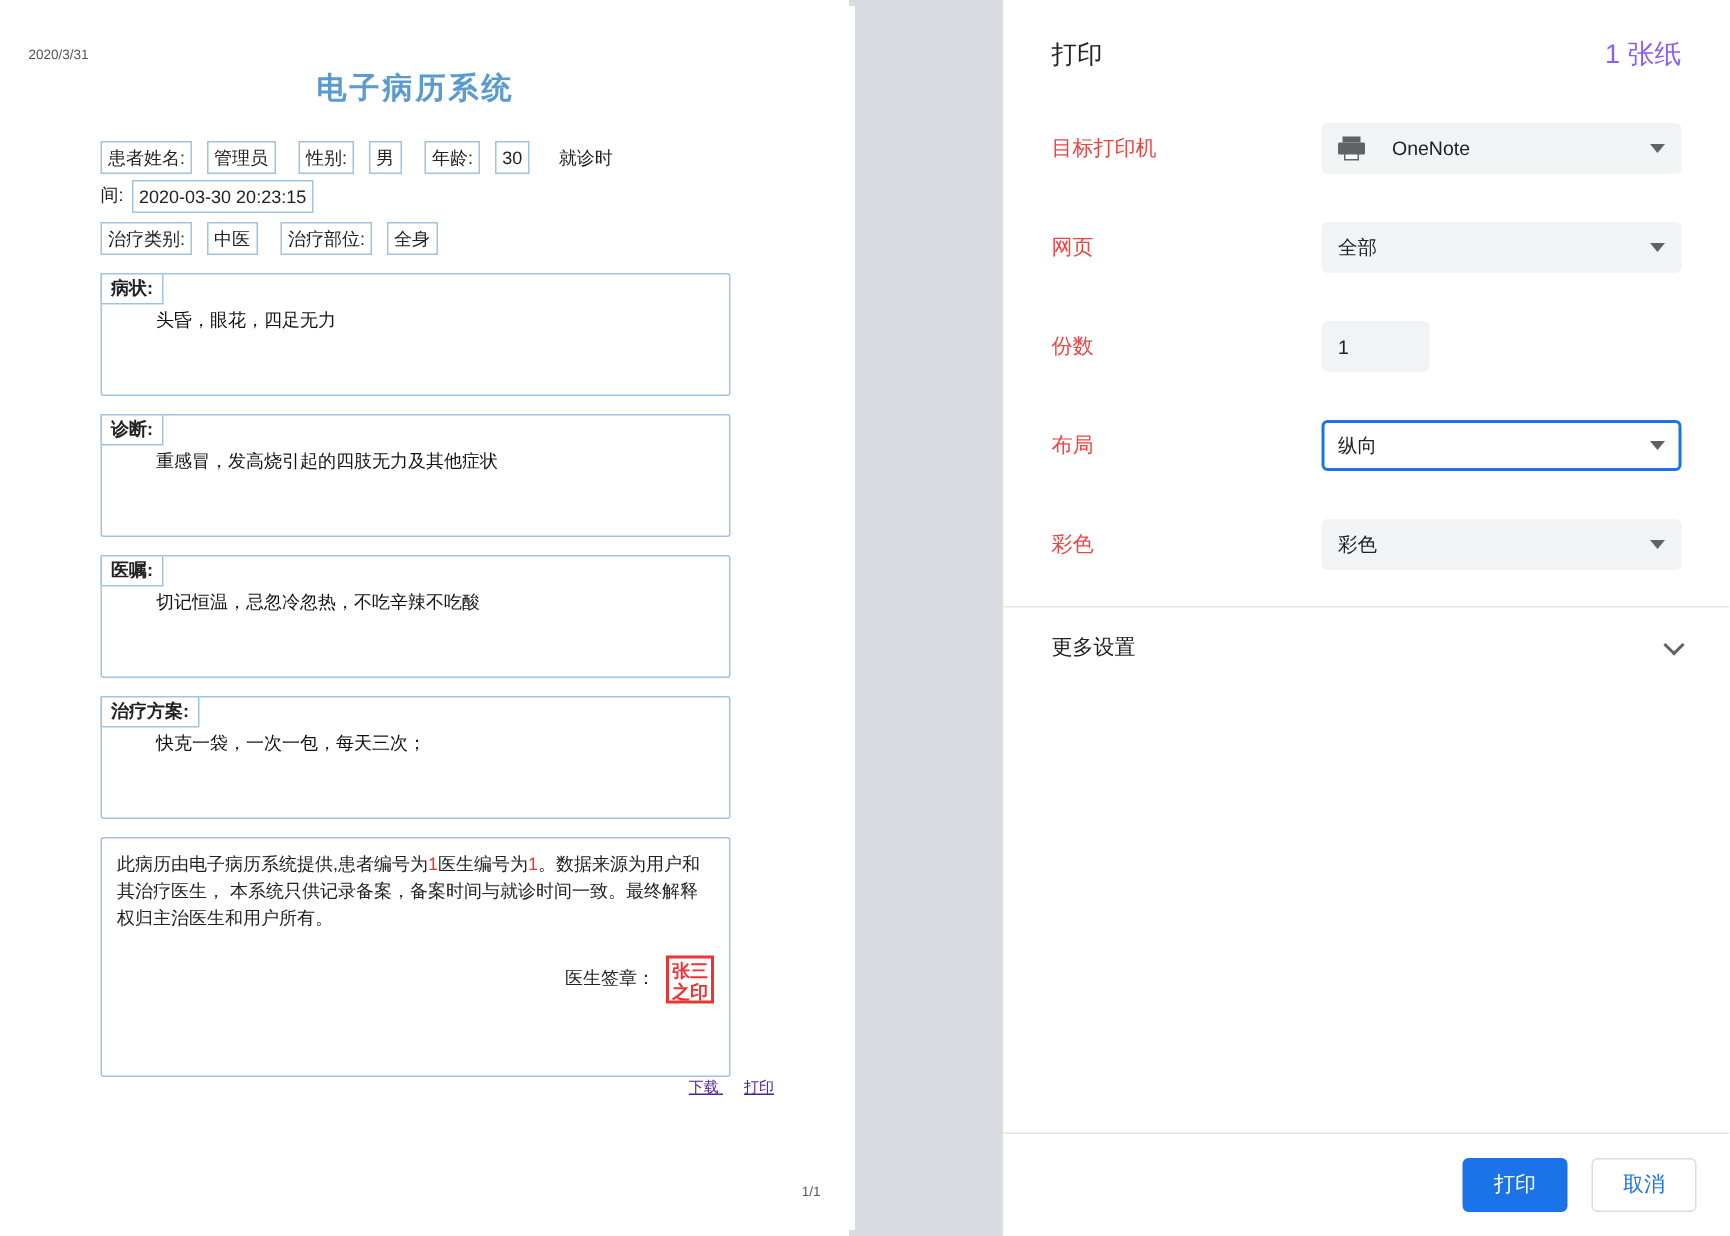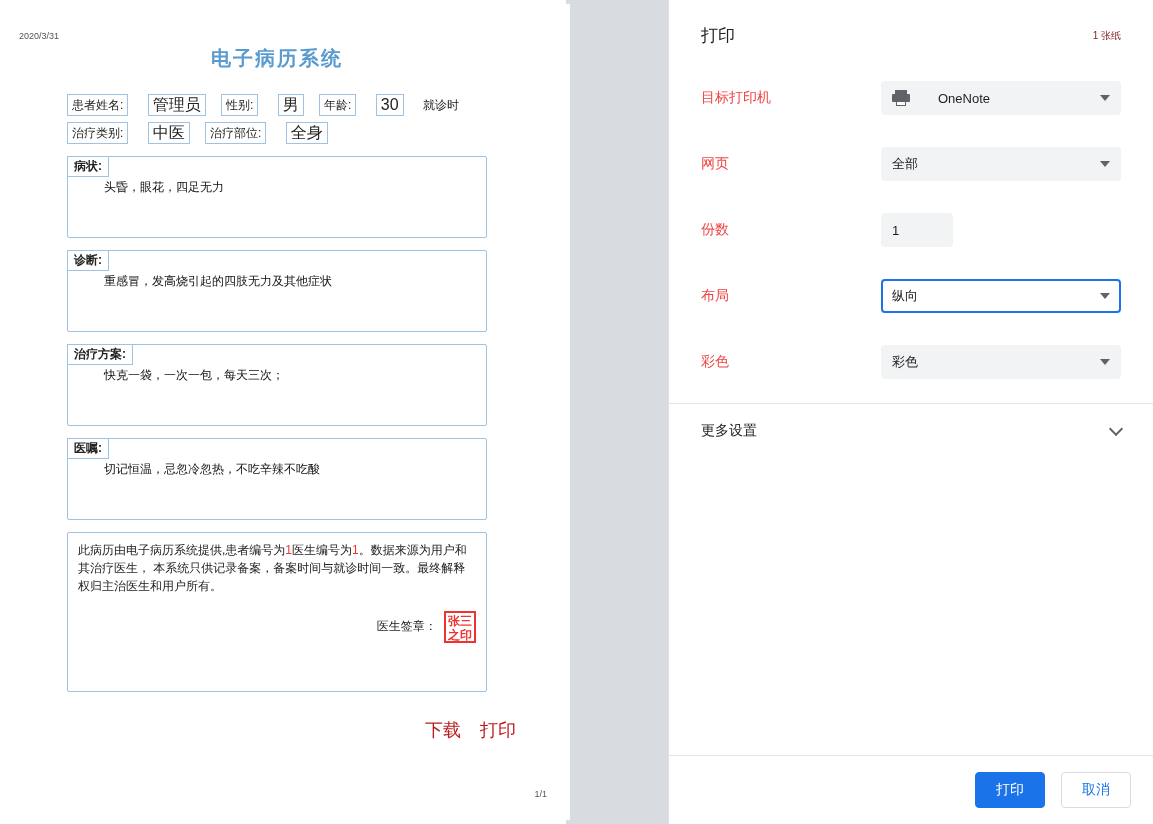--- a/index.html
+++ b/index.html
@@ -12,50 +12,50 @@
   .preview-gutter { position:absolute; top:0; bottom:0; right:0; width:102px; background:#d8dbdf; }
   .preview-page-zone { position:absolute; top:0; bottom:0; left:0; right:102px; background:#fff; }
   .page { position:absolute; left:6px; top:4px; width:564px; height:816px; background:#fff; border:1px solid #ffffff; }
   .page-date { position:absolute; top:6px; left:12px; font-size:9px; color:#555;margin-top:20px; }
   .page-footer { position:absolute; bottom:20px; right:22px; font-size:9px; color:#555; }
 
   .doc { position:absolute; top:40px; left:60px; width:420px; }
   .doc-title { text-align:center; font-size:20px; font-weight:700; color:#5a9bcf; margin-bottom:22px; letter-spacing:2px; }
 
   .infoRow { font-size:12px; line-height:18px; margin-bottom:4px; }
-  .lbl { display:inline-block; border:1px solid #9fc3e2; padding:1px 4px; margin-right:16px; vertical-align:middle; font-size:12px; background:#fff; }
-  .val { display:inline-block; border:1px solid #9fc3e2; padding:1px 4px; margin-right:12px; vertical-align:middle; font-size:16px; background:#fff; min-width:18px; }
+  .lbl { display:inline-block; border:1px solid #9fc3e2; padding:1px 4px; margin-right:6px; vertical-align:middle; font-size:12px; background:#fff; }
+  .val { display:inline-block; border:1px solid #9fc3e2; padding:1px 4px; margin-right:12px; vertical-align:middle; font-size:12px; background:#fff; min-width:18px; }
 
   .section { border:1px solid #9fc3e2; border-radius:2px; margin-top:12px; position:relative; min-height:82px; }
   .section .sec-label { position:absolute; top:-1px; left:-1px; border:1px solid #9fc3e2; padding:1px 6px; font-size:12px; background:#fff;font-weight:bold; }
   .section .sec-body { padding:22px 18px 10px 36px; font-size:12px; color:#111; }
 
   .big-area { border:1px solid #9fc3e2; border-radius:2px; margin-top:12px; padding:8px 10px 10px 10px; font-size:12px; min-height:160px; position:relative; }
   .footnote { font-size:12px; line-height:18px; }
   .red1 { color:#e33; }
   .sig-row { text-align:right; margin-top:16px; font-size:12px; }
   .stamp { display:inline-block; width:32px; height:32px; border:2px solid #e33; color:#e33; font-size:12px; font-weight:700; line-height:14px; text-align:center; padding:1px 0 0 0; vertical-align:middle; margin-left:4px; }
 
-  .doc-actions { position:absolute; right:50px; top:718px; font-size:18px; color:#b91c1c; }
+  .doc-actions { position:absolute; right:50px; top:718px; font-size:10px; color:#4c1d95;text-decoration:underline; }
   .doc-actions span { margin-left:14px; cursor:default; }
 
   
   .panel { flex:1; height:824px; position:relative; background:#fff; display:flex; flex-direction:column; }
   .panel-head { display:flex; justify-content:space-between; align-items:center; padding:24px 32px 18px 32px; }
   .panel-title { font-size:17px; color:#222; }
-  .panel-count { font-size:10px; color:#7f1d1d; }
+  .panel-count { font-size:18px; color:#8b5cf6; }
 
   .panel-rows { padding:0 32px; }
   .prow { display:flex; align-items:center; min-height:66px; }
   .plabel { width:180px; font-size:14px; color:#ef4444; }
   .pcontrol { flex:1; }
 
   .select-like { display:flex; align-items:center; justify-content:space-between; width:240px; height:34px; background:#f1f3f4; border:1px solid #f1f3f4; border-radius:4px; padding:0 10px; font-size:13px; color:#222; cursor:default; }
   .select-like.focused { border:2px solid #1a73e8; background:#fff; padding:0 9px; height:34px; }
-  .select-like .left { display:flex; align-items:center; gap:28px; }
+  .select-like .left { display:flex; gap:18px; }
   .dropdown-caret { width:0; height:0; border-left:5px solid transparent; border-right:5px solid transparent; border-top:6px solid #5f6368; }
 
   .printer-icon { width:18px; height:16px; position:relative; }
   .printer-icon::before { content:""; position:absolute; left:3px; top:0; width:12px; height:4px; background:#5f6368; }
   .printer-icon::after { content:""; position:absolute; left:0; top:4px; width:18px; height:8px; background:#5f6368; border-radius:1px; }
   .printer-slot { position:absolute; left:4px; top:10px; width:10px; height:6px; background:#fff; border:1px solid #5f6368; }
 
   .num-input { width:72px; height:34px; background:#f1f3f4; border:1px solid #f1f3f4; border-radius:4px; padding:0 10px; font-size:13px; color:#222; display:flex; align-items:center; }
 
   .more-row { border-top:1px solid #e4e4e4; margin-top:8px; padding:18px 32px 0 32px; display:flex; justify-content:space-between; align-items:center; font-size:14px; color:#222; cursor:default; }
@@ -83,46 +83,50 @@
 
             <div class="infoRow">
               <span class="lbl">患者姓名:</span>
               <span class="val">管理员</span>
               <span class="lbl">性别:</span>
               <span class="val">男</span>
               <span class="lbl">年龄:</span>
               <span class="val">30</span>
               <span class="lbl" style="border:none;">就诊时</span>
             </div>
+            <div class="infoRow">
+              <span style="border:none; padding:0 2px 0 0;">间:</span>
+              <span class="val">2020-03-30 20:23:15</span>
+            </div>
 
             <div class="infoRow" style="margin-top:6px;">
               <span class="lbl">治疗类别:</span>
               <span class="val">中医</span>
               <span class="lbl">治疗部位:</span>
               <span class="val">全身</span>
             </div>
 
             <div class="section">
               <div class="sec-label">病状:</div>
               <div class="sec-body">头昏，眼花，四足无力</div>
             </div>
 
             <div class="section">
               <div class="sec-label">诊断:</div>
               <div class="sec-body">重感冒，发高烧引起的四肢无力及其他症状</div>
             </div>
 
             <div class="section">
+              <div class="sec-label">医嘱:</div>
+              <div class="sec-body">切记恒温，忌忽冷忽热，不吃辛辣不吃酸</div>
+            </div>
+
+            <div class="section">
               <div class="sec-label">治疗方案:</div>
               <div class="sec-body">快克一袋，一次一包，每天三次；</div>
-            </div>
-
-            <div class="section">
-              <div class="sec-label">医嘱:</div>
-              <div class="sec-body">切记恒温，忌忽冷忽热，不吃辛辣不吃酸</div>
             </div>
 
             <div class="big-area">
               <div class="footnote">
                 <span>此病历由电子病历系统提供,患者编号为</span><span class="red1">1</span><span>医生编号为</span><span class="red1">1</span><span>。数据来源为用户和其治疗医生， 本系统只供记录备案，备案时间与就诊时间一致。最终解释权归主治医生和用户所有。</span>
               </div>
               <div class="sig-row">
                 <span>医生签章：</span>
                 <span class="stamp">
                   <span>张三</span><br><span>之印</span>

